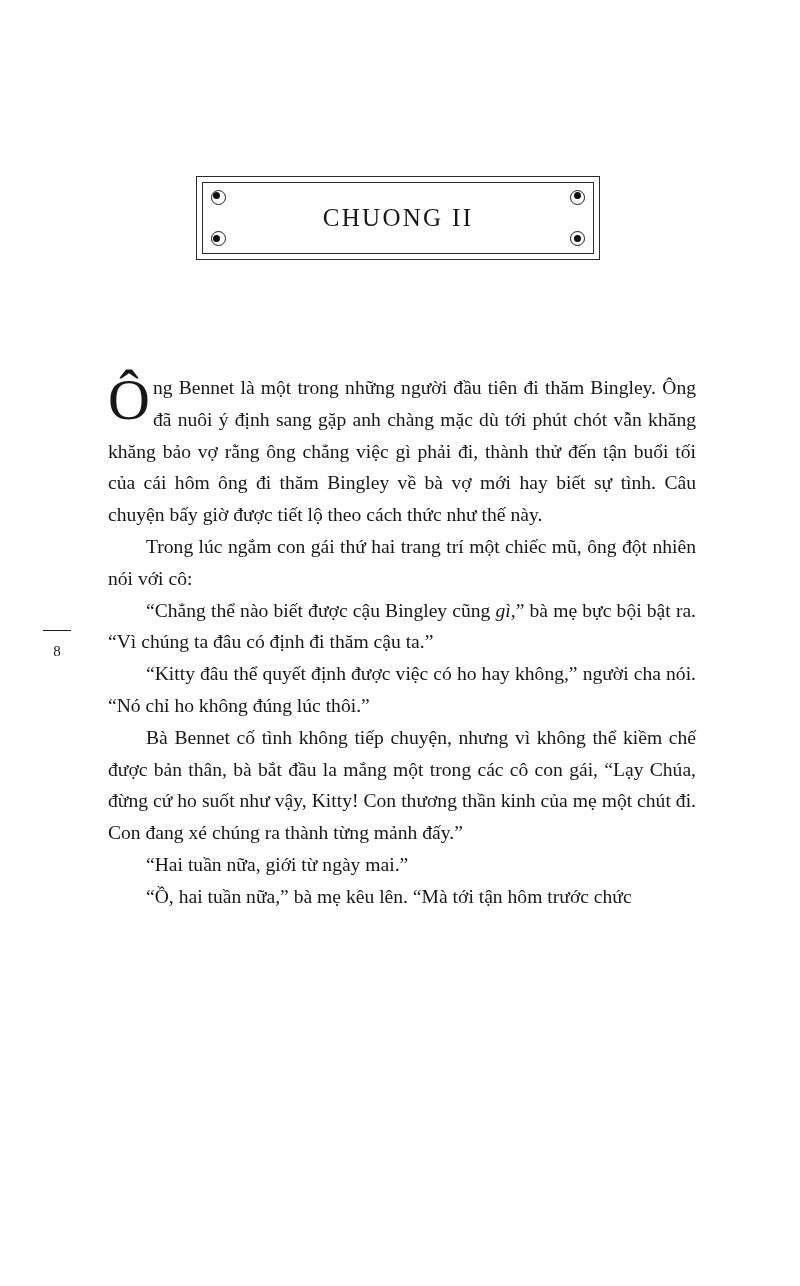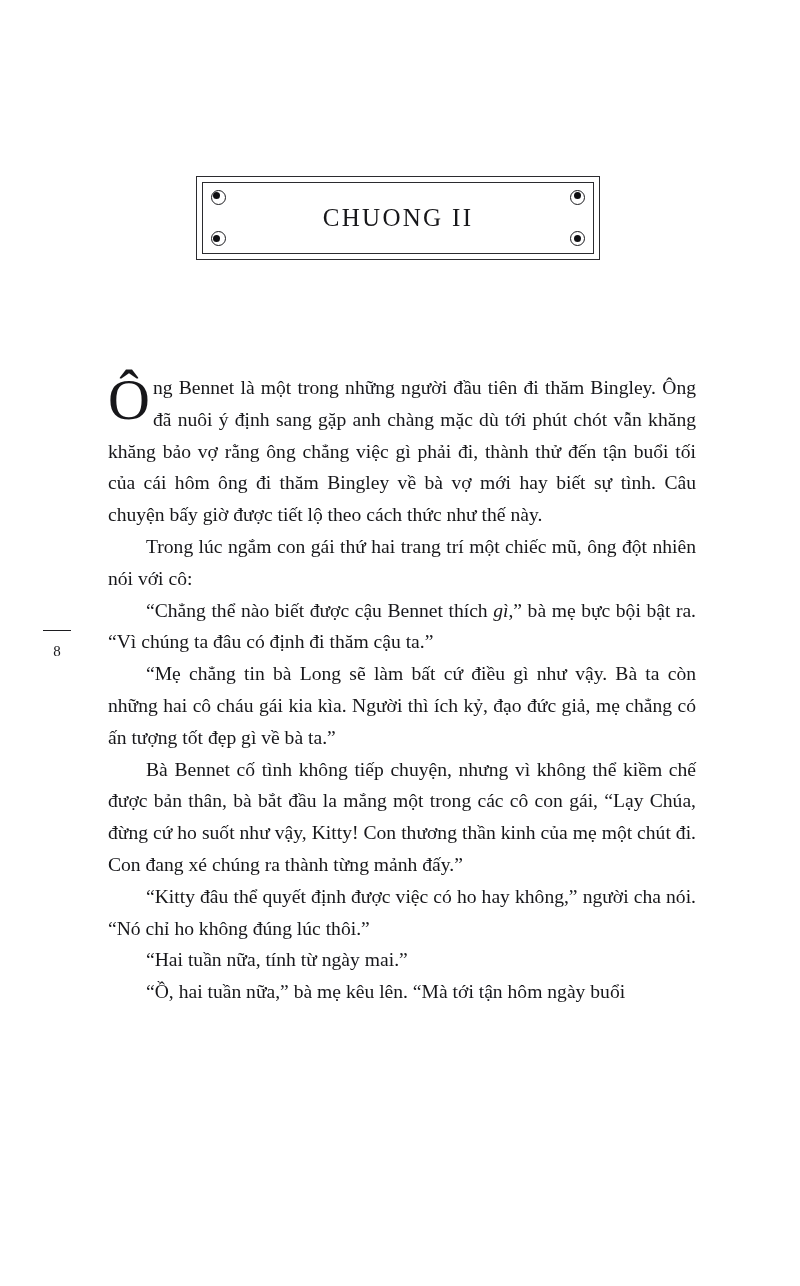--- a/index.html
+++ b/index.html
@@ -154,22 +154,21 @@
 
   <div class="textblock">
 
     <p class="dropcap-para">
       <span class="dropcap">Ô</span><span>ng Bennet là một trong những người đầu tiên đi thăm Bingley.</span>
       <span>Ông đã nuôi ý định sang gặp anh chàng mặc dù tới phút chót vẫn khăng khăng bảo vợ rằng ông chẳng việc gì phải đi, thành thử đến tận buổi tối của cái hôm ông đi thăm Bingley về bà vợ mới hay biết sự tình. Câu chuyện bấy giờ được tiết lộ theo cách thức như thế này.</span>
     </p>
 
     <p class="indent">Trong lúc ngắm con gái thứ hai trang trí một chiếc mũ, ông đột nhiên nói với cô:</p>
 
-    <p class="indent"><span>“Chẳng thể nào biết được cậu Bennet thích </span><em>gì</em><span>,” bà mẹ bực bội bật ra. “Vì chúng ta đâu có định đi thăm cậu ta.”</span></p>
+    <p class="indent"><span>“Chẳng thể nào biết được cậu Bingley cũng </span><em>gì</em><span>,” bà mẹ bực bội bật ra. “Vì chúng ta đâu có định đi thăm cậu ta.”</span></p>
 
-    <p class="indent">“Mẹ chẳng tin bà Long sẽ làm bất cứ điều gì như vậy. Bà ta còn những hai cô cháu gái kia kìa. Người thì ích kỷ, đạo đức giả, mẹ chẳng có ấn tượng tốt đẹp gì về bà ta.”</p>
+    <p class="indent">“Kitty đâu thể quyết định được việc có ho hay không,” người cha nói. “Nó chỉ ho không đúng lúc thôi.”</p>
     <p class="indent">Bà Bennet cố tình không tiếp chuyện, nhưng vì không thể kiềm chế được bản thân, bà bắt đầu la mắng một trong các cô con gái, “Lạy Chúa, đừng cứ ho suốt như vậy, Kitty! Con thương thần kinh của mẹ một chút đi. Con đang xé chúng ra thành từng mảnh đấy.”</p>
-    <p class="indent">“Kitty đâu thể quyết định được việc có ho hay không,” người cha nói. “Nó chỉ ho không đúng lúc thôi.”</p>
-    <p class="indent">“Hai tuần nữa, tính từ ngày mai.”</p>
-    <p class="indent">“Ồ, hai tuần nữa,” bà mẹ kêu lên. “Mà tới tận hôm ngày buổi</p>
+    <p class="indent">“Hai tuần nữa, giới từ ngày mai.”</p>
+    <p class="indent">“Ồ, hai tuần nữa,” bà mẹ kêu lên. “Mà tới tận hôm trước chức</p>
 
   </div>
 </div>
 
 </body></html>

